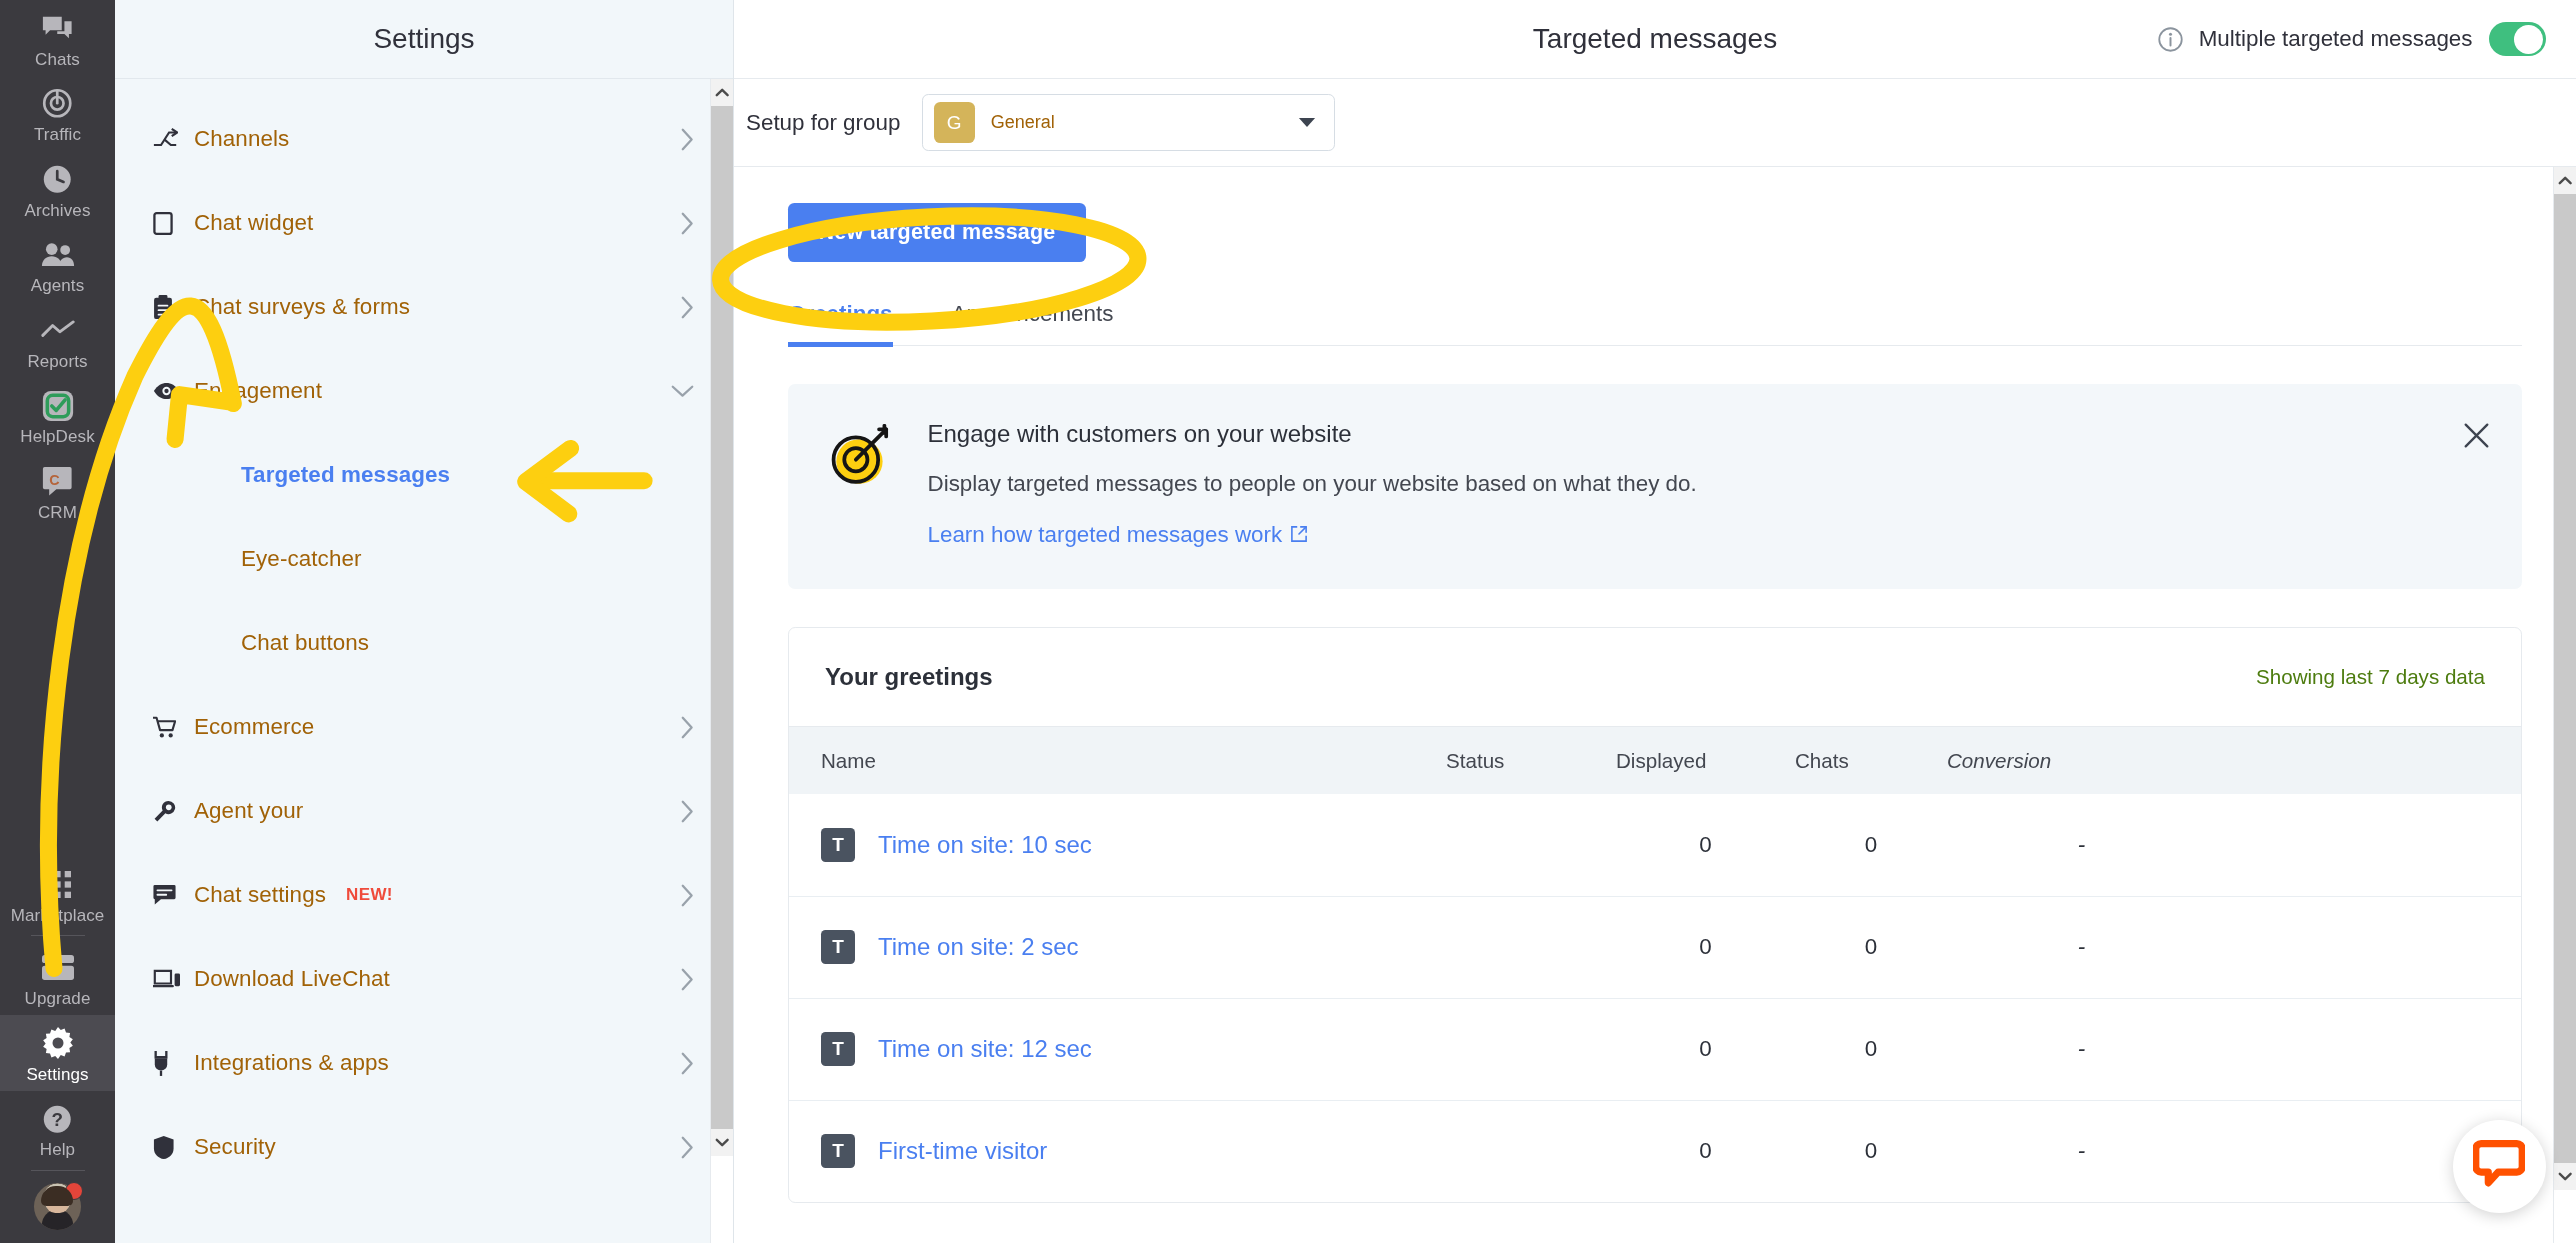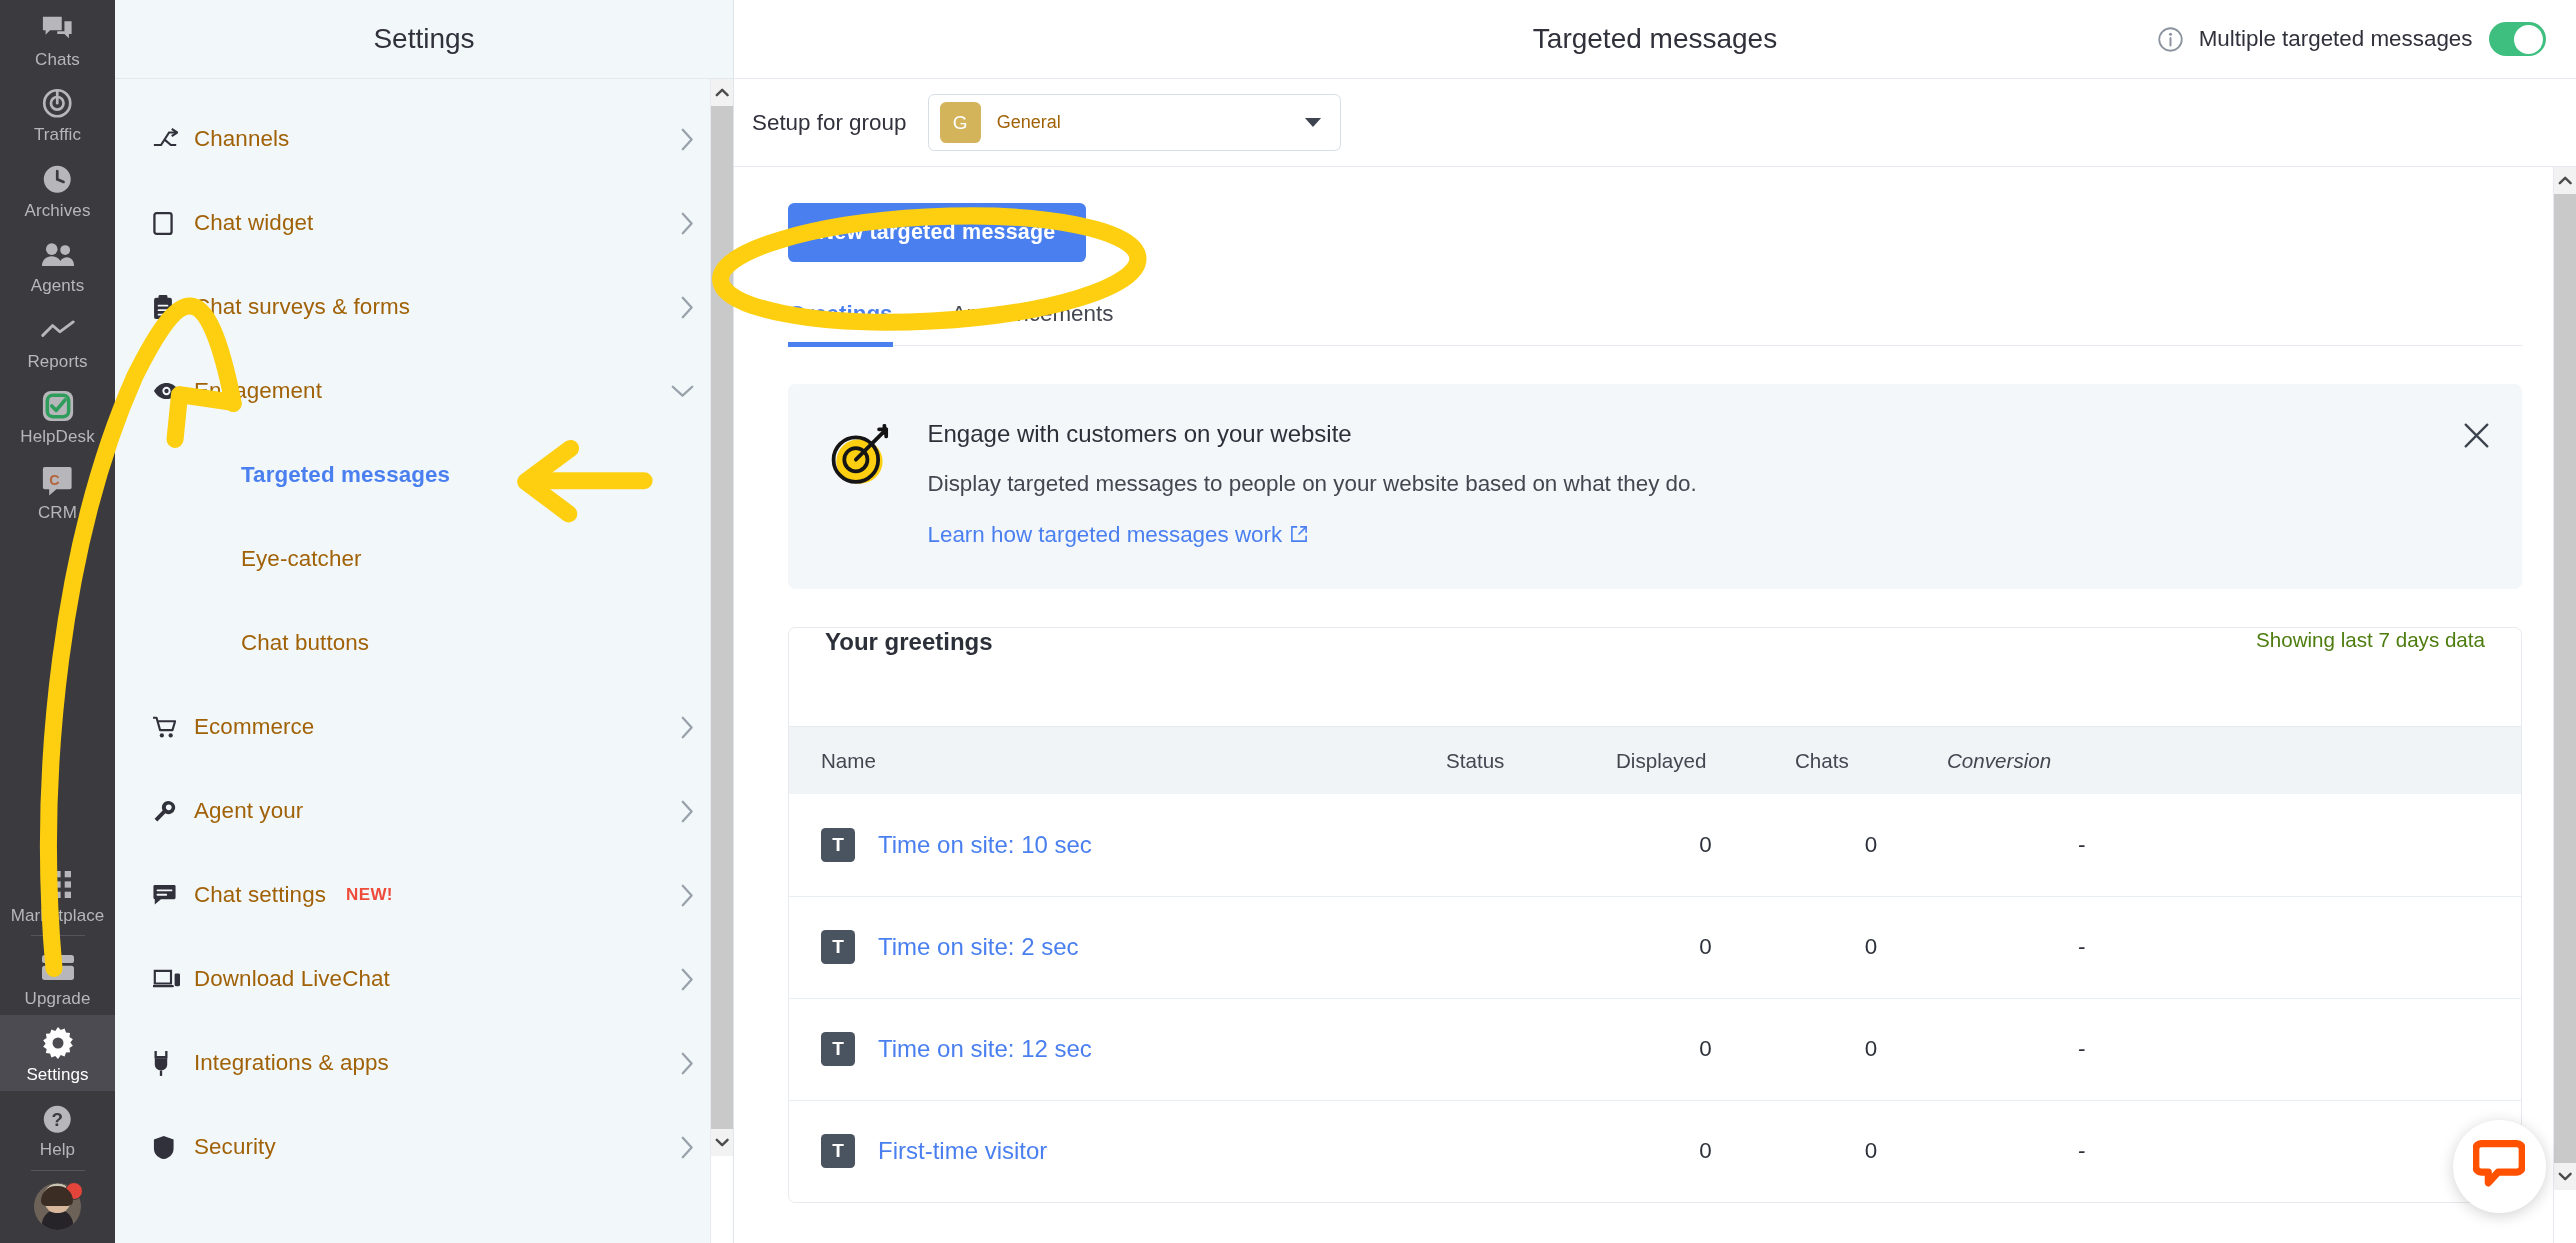--- a/index.html
+++ b/index.html
@@ -123,21 +123,21 @@
     width: 57px; height: 34px; border-radius: 17px; background: #3fbf7f;
     position: relative; cursor: pointer; flex: 0 0 57px;
   }
   .toggle-green::after {
     content: ""; position: absolute; right: 2.7px; top: 2.7px;
     width: 29px; height: 29px; border-radius: 50%; background: #fff;
   }
 
   .group-bar {
     height: 88px; flex: 0 0 88px; display: flex; align-items: center;
-    padding-left: 18px; gap: 21.5px; border-bottom: 0.9px solid #e6eaee; background: #fff;
+    padding-left: 12px; gap: 21.5px; border-bottom: 0.9px solid #e6eaee; background: #fff;
   }
   .group-label { font-size: 22.4px; color: #30313b; }
   .group-select {
     width: 413px; height: 57px; border: 0.9px solid #d6dde4; border-radius: 6.3px;
     background: #fff; display: flex; align-items: center; padding: 0 18px 0 10.8px;
     cursor: pointer;
   }
   .group-avatar {
     width: 41px; height: 41px; border-radius: 6.3px; background: #d4b45a;
     color: #fff; font-size: 19px; display: flex; align-items: center; justify-content: center;
@@ -176,21 +176,21 @@
   .banner-ico { flex: 0 0 68px; padding-top: 3.6px; }
   .banner-h { font-size: 24px; color: #2c3039; margin-bottom: 23px; }
   .banner-p { font-size: 22.4px; color: #434750; margin-bottom: 25px; }
   .banner-link { font-size: 22.4px; color: #4a7ff0; cursor: pointer; display: inline-flex; align-items: center; gap: 9px; }
   .banner-close { position: absolute; right: 32px; top: 38px; color: #3d4450; cursor: pointer; }
 
   .card {
     margin-top: 38px; border: 0.9px solid #e6eaee; border-radius: 7.2px; overflow: hidden; background: #fff;
   }
   .card-head {
-    height: 99px; display: flex; padding: 0 36px;
+    height: 99px; display: flex; align-items: center; padding: 0 36px;
     border-bottom: 0.9px solid #e6eaee;
   }
   .card-title { font-size: 24px; color: #2c3039; font-weight: 700; }
   .card-meta { margin-left: auto; font-size: 20.6px; color: #4d7c0f; }
 
   table.grid { width: 100%; border-collapse: collapse; }
   table.grid th {
     background: #f0f4f7; text-align: left; font-weight: 400; font-size: 20.6px; color: #434750;
     padding: 21.5px 0; height: 66px;
   }

